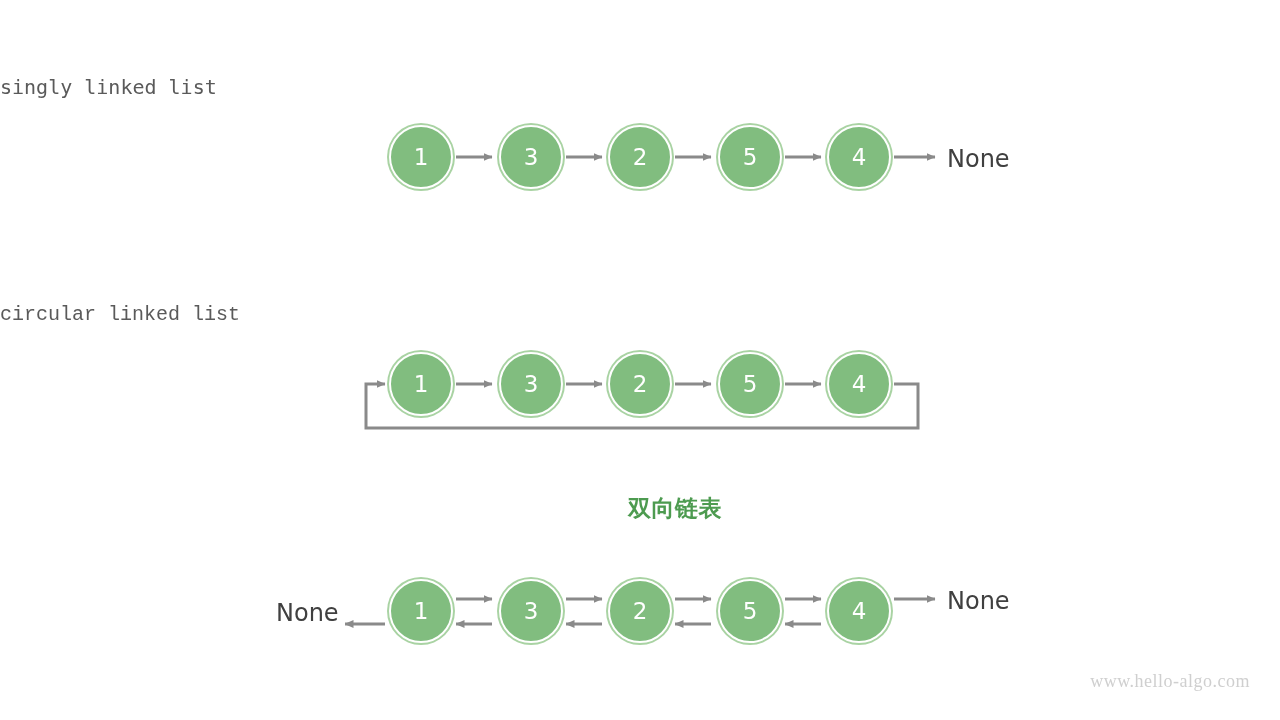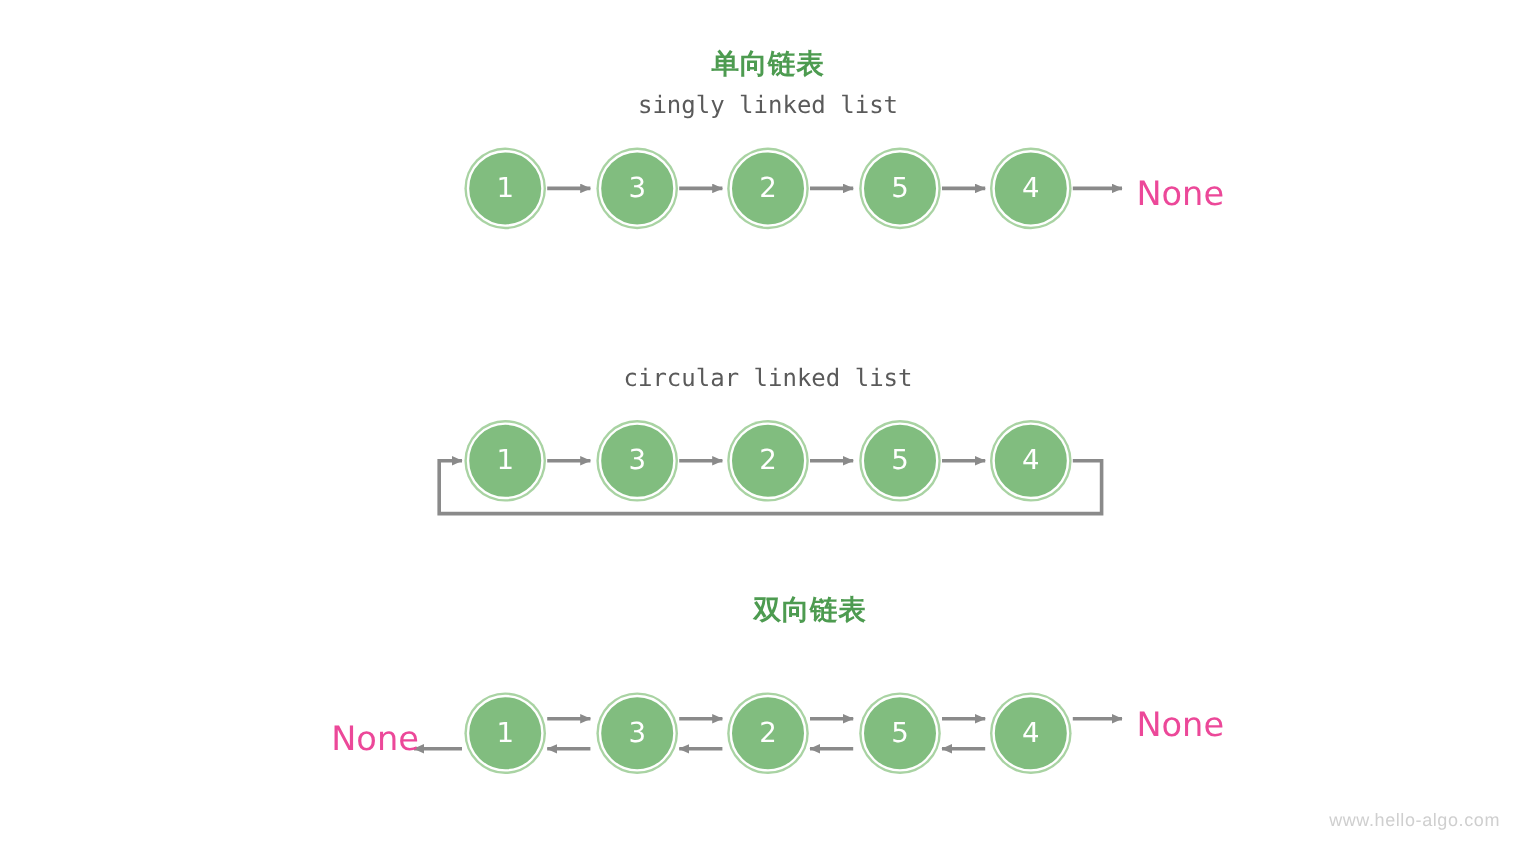--- a/index.html
+++ b/index.html
@@ -29,21 +29,20 @@
     font-weight: bold;
     font-size: 23px;
     font-family: "DejaVu Sans", sans-serif;
     letter-spacing: 0.5px;
     white-space: nowrap;
   }
   .section-subtitle {
     position: absolute;
     width: 100%;
     left: 0;
-    text-align: center;
     color: #5a5a5a;
     font-size: 20px;
     font-family: "DejaVu Sans Mono", monospace;
     white-space: nowrap;
   }
   .node {
     position: absolute;
     width: 64px;
     height: 64px;
     border-radius: 50%;
@@ -53,32 +52,32 @@
     box-sizing: border-box;
     display: flex;
     align-items: center;
     justify-content: center;
     color: #ffffff;
     font-size: 23px;
     font-family: "DejaVu Sans", sans-serif;
   }
   .none-label {
     position: absolute;
-    color: #ec4899;
-    font-size: 28px;
+    color: #404040;
+    font-size: 24px;
     font-family: "DejaVu Sans", sans-serif;
     white-space: nowrap;
   }
   .watermark {
     position: absolute;
     right: 30px;
     bottom: 28px;
     color: #cfcfcf;
-    font-size: 15px;
-    font-family: Liberation Sans, sans-serif;
+    font-size: 18px;
+    font-family: Liberation Serif, serif;
     letter-spacing: 0.5px;
   }
   svg.edges {
     position: absolute;
     left: 0; top: 0;
     width: 1280px;
     height: 720px;
     pointer-events: none;
   }
 </style>
@@ -120,32 +119,31 @@
     </g>
     <g>
       <line x1="492" y1="624" x2="456" y2="624" stroke="#8a8a8a" stroke-width="3" marker-end="url(#arrowR)"></line>
       <line x1="602" y1="624" x2="566" y2="624" stroke="#8a8a8a" stroke-width="3" marker-end="url(#arrowR)"></line>
       <line x1="711" y1="624" x2="675" y2="624" stroke="#8a8a8a" stroke-width="3" marker-end="url(#arrowR)"></line>
       <line x1="821" y1="624" x2="785" y2="624" stroke="#8a8a8a" stroke-width="3" marker-end="url(#arrowR)"></line>
       <line x1="385" y1="624" x2="345" y2="624" stroke="#8a8a8a" stroke-width="3" marker-end="url(#arrowR)"></line>
     </g>
   </svg>
 
-  <div class="section-title" style="top:38px;">单向链表</div>
   <div class="section-subtitle" style="top:75px;">singly linked list</div>
 
   <div class="node" style="left:389px; top:125px;">1</div>
   <div class="node" style="left:499px; top:125px;">3</div>
   <div class="node" style="left:608px; top:125px;">2</div>
   <div class="node" style="left:718px; top:125px;">5</div>
   <div class="node" style="left:827px; top:125px;">4</div>
 
   <div class="none-label" style="left:947px; top:145px;">None</div>
 
-  <div class="section-subtitle" style="top:303px;">circular linked list</div>
+  <div class="section-subtitle" style="top:303px;font-family:Liberation Mono, monospace;">circular linked list</div>
 
   <div class="node" style="left:389px; top:352px;">1</div>
   <div class="node" style="left:499px; top:352px;">3</div>
   <div class="node" style="left:608px; top:352px;">2</div>
   <div class="node" style="left:718px; top:352px;">5</div>
   <div class="node" style="left:827px; top:352px;">4</div>
 
   <div class="section-title" style="top:493px;margin-left:35px;">双向链表</div>
 
   <div class="none-label" style="left:276px; top:599px;">None</div>

